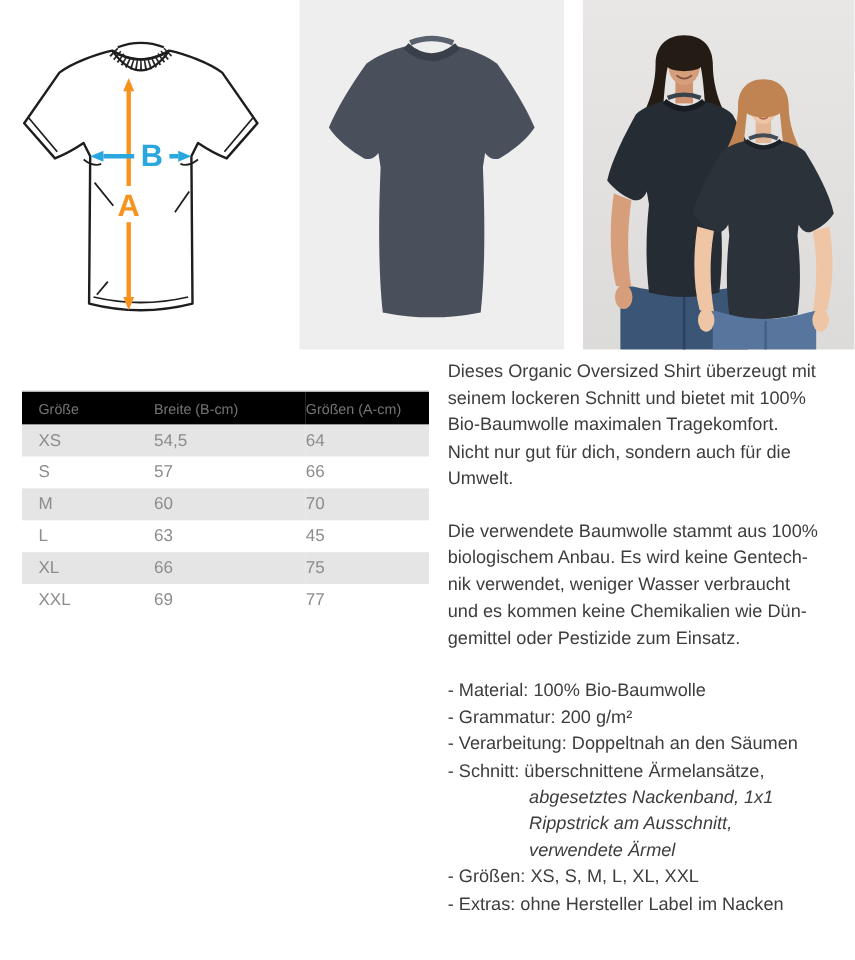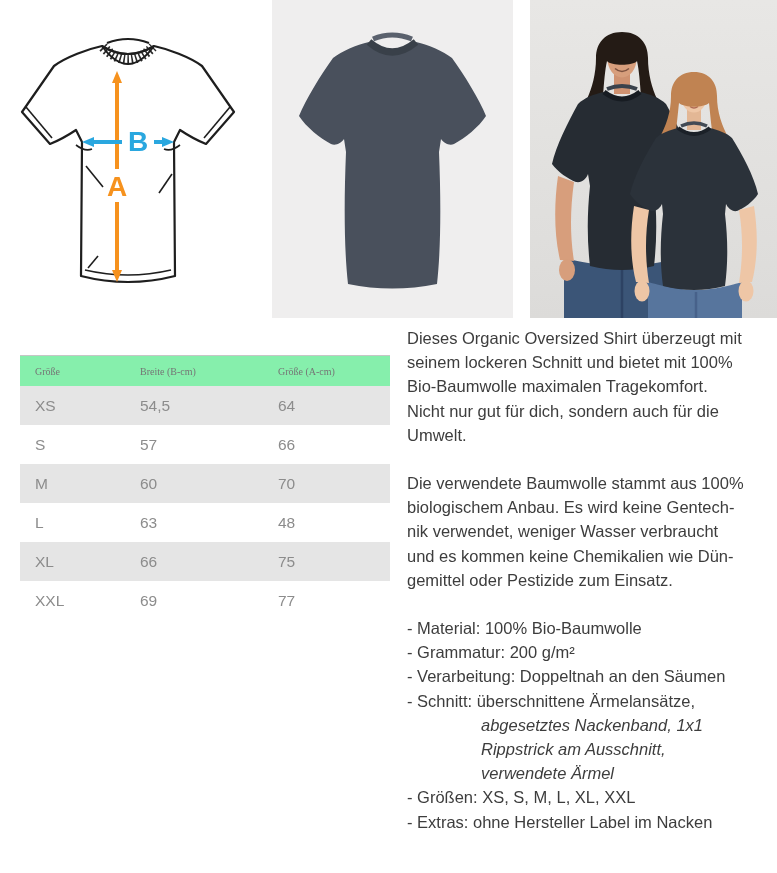--- a/index.html
+++ b/index.html
@@ -10,22 +10,22 @@
   figure{margin:0;}
   .panel{position:absolute;overflow:hidden;}
   .diagram-panel{left:18px;top:24px;width:220px;height:272px;}
   .photo-flat{left:272px;top:0;width:241px;height:318px;}
   .photo-models{left:530px;top:0;width:247px;height:318px;}
 
   .size-block{position:absolute;left:20px;top:355px;width:370px;}
   table{border-collapse:collapse;width:370px;table-layout:fixed;border-top:1px solid #c6c6c6;}
   col.c1{width:120px;} col.c2{width:138px;} col.c3{width:112px;}
   th,td{font-weight:400;text-align:left;padding:0;vertical-align:middle;}
-  thead th{height:30px;color:#757575;font-size:10px;background:#86efac;font-family:Liberation Serif, serif;}
-  tbody td{height:39px;color:#8c8c8c;font-size:15.5px;}
+  thead th{height:30px;color:#757575;font-size:13px;background:#000000;}
+  tbody td{height:29px;color:#8c8c8c;font-size:15.5px;}
   th:first-child,td:first-child{padding-left:15px;}
   tbody tr:nth-child(odd){background:#e5e5e5;}
   .note{margin:19px 0 0 -2px;font-size:16px;color:#3d3d3d;white-space:pre;}
 
   .description{position:absolute;left:407px;top:326px;width:370px;font-size:16.5px;line-height:24.2px;color:#3d3d3d;}
   .description p{margin:0 0 24px 0;white-space:pre;}
   .specs div{white-space:pre;}
   .specs .indent{padding-left:74px;font-style:italic;}
 
   svg{display:block;}
@@ -162,21 +162,21 @@
   <table>
     <colgroup>
         <col class="c1">
         <col class="c2">
         <col class="c3">
       </colgroup>
     <thead>
       <tr>
         <th>Größe</th>
         <th>Breite (B-cm)</th>
-        <th>Größe (A-cm)</th>
+        <th>Größen (A-cm)</th>
       </tr>
     </thead>
     <tbody>
       <tr>
         <td>XS</td>
         <td>54,5</td>
         <td>64</td>
       </tr>
       <tr>
         <td>S</td>
@@ -184,21 +184,21 @@
         <td>66</td>
       </tr>
       <tr>
         <td>M</td>
         <td>60</td>
         <td>70</td>
       </tr>
       <tr>
         <td>L</td>
         <td>63</td>
-        <td>48</td>
+        <td>45</td>
       </tr>
       <tr>
         <td>XL</td>
         <td>66</td>
         <td>75</td>
       </tr>
       <tr>
         <td>XXL</td>
         <td>69</td>
         <td>77</td>

